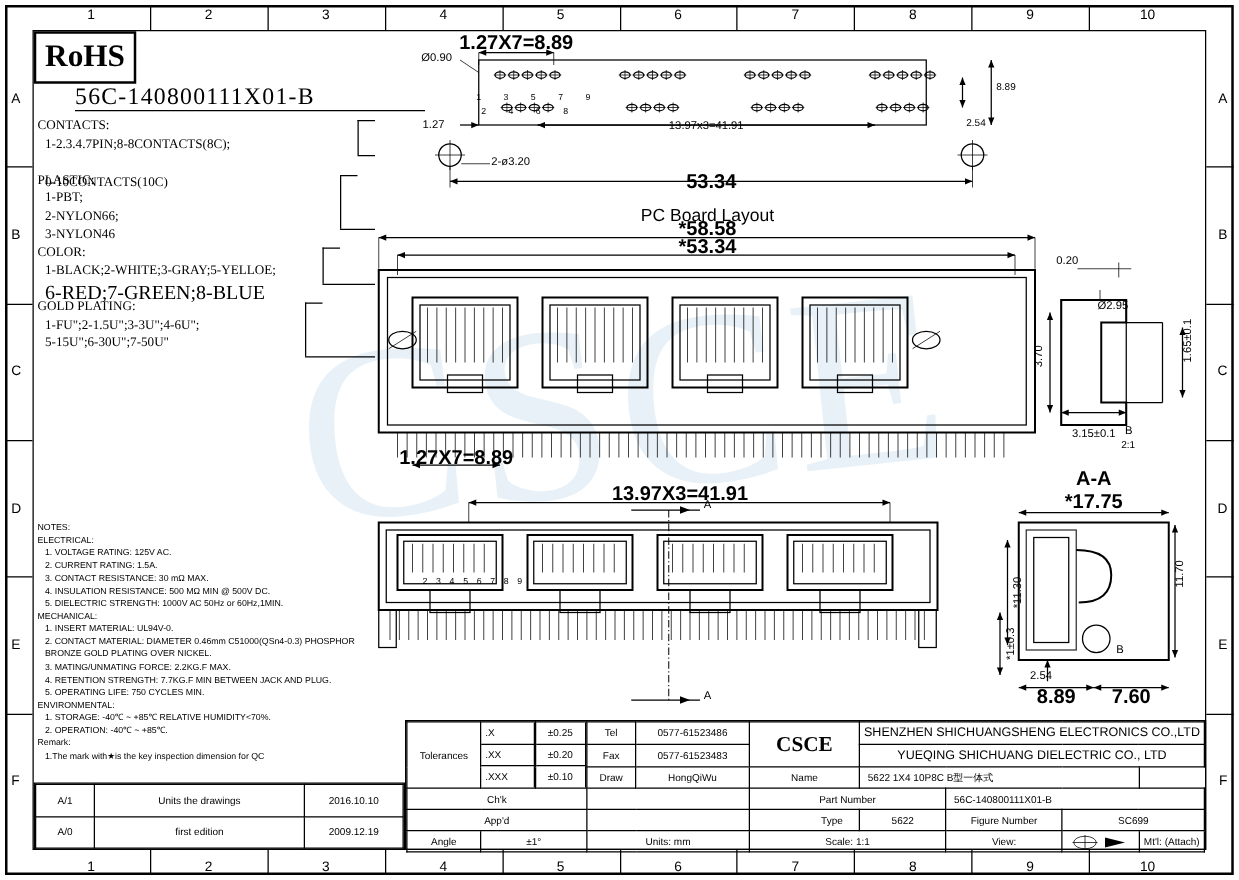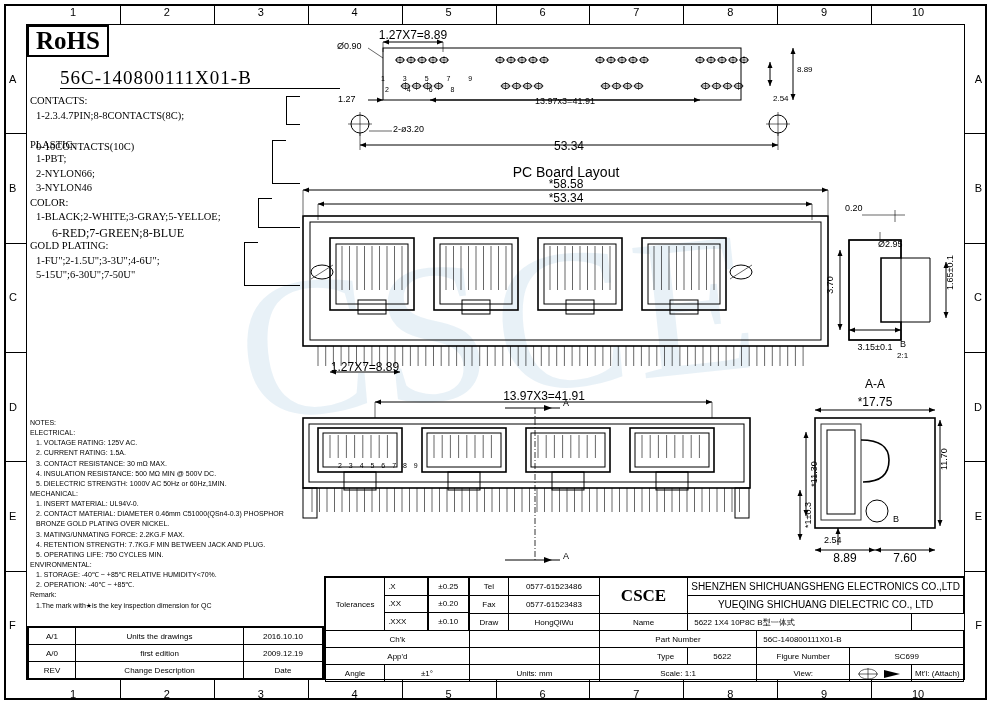--- a/index.html
+++ b/index.html
@@ -7,35 +7,35 @@
   #sheet{position:relative;width:991px;height:704px;overflow:hidden;background:#fff;}
 
   .ln{position:absolute;background:#000;}
   .h1{height:1px;} .v1{width:1px;}
 
   .lbl{position:absolute;font-size:11px;line-height:1;white-space:nowrap;}
   .lbl.c{transform:translate(-50%,-50%);}
   .tiny{font-size:8px;}
   .mini{font-size:7px;}
   .small{font-size:9px;}
-  .med{font-size:12px;}
+  .med{font-size:16px;font-weight:bold;}
   .big{font-size:19px;letter-spacing:1px;}
   .mono{font-family:"Liberation Serif", serif;}
 
   
   #frameOuter{position:absolute;left:4px;top:4px;width:983px;height:696px;border:2px solid #000;box-sizing:border-box;}
   #frameInner{position:absolute;left:26px;top:24px;width:939px;height:656px;border:1px solid #000;box-sizing:border-box;}
 
   .colmark{position:absolute;top:6px;font-size:11px;transform:translateX(-50%);}
   .colmarkb{position:absolute;bottom:4px;font-size:11px;transform:translateX(-50%);}
   .rowmark{position:absolute;left:9px;font-size:11px;transform:translateY(-50%);}
   .rowmarkr{position:absolute;right:9px;font-size:11px;transform:translateY(-50%);}
 
   
-  #rohs{position:absolute;left:27px;top:25px;width:82px;height:32px;border:2px solid #000;box-sizing:border-box;
+  #rohs{position:absolute;left:27px;top:25px;width:82px;height:42px;border:2px solid #000;box-sizing:border-box;
         display:flex;align-items:center;justify-content:center;}
   #rohs span{font-size:25px;font-weight:bold;font-family:"Liberation Serif",serif;}
 
   
   #wm{position:absolute;left:240px;top:160px;width:520px;height:330px;
       font-size:200px;color:rgba(150,190,220,.22);font-family:"Liberation Serif",serif;
       display:flex;align-items:center;justify-content:center;letter-spacing:6px;
       transform:rotate(-6deg);pointer-events:none;user-select:none;}
 
   
@@ -139,21 +139,21 @@
   <div id="legend">
       <div class="lbl mono" style="left:30px;top:96px;font-size:10.5px;">CONTACTS:</div>
       <div class="lbl mono" style="left:36px;top:110.5px;font-size:10.5px;">1-2.3.4.7PIN;8-8CONTACTS(8C);</div>
       <div class="lbl mono" style="left:36px;top:125px;font-size:10.5px;margin-top:17px;">0-10CONTACTS(10C)</div>
       <div class="lbl mono" style="left:30px;top:139.5px;font-size:10.5px;">PLASTIC:</div>
       <div class="lbl mono" style="left:36px;top:154px;font-size:10.5px;">1-PBT;</div>
       <div class="lbl mono" style="left:36px;top:168.5px;font-size:10.5px;">2-NYLON66;</div>
       <div class="lbl mono" style="left:36px;top:183px;font-size:10.5px;">3-NYLON46</div>
       <div class="lbl mono" style="left:30px;top:197.5px;font-size:10.5px;">COLOR:</div>
       <div class="lbl mono" style="left:36px;top:212px;font-size:10.5px;">1-BLACK;2-WHITE;3-GRAY;5-YELLOE;</div>
-      <div class="lbl mono" style="left:52px;top:226.5px;font-size:12px;font-family:Liberation Serif, serif;">6-RED;7-GREEN;8-BLUE</div>
+      <div class="lbl mono" style="left:36px;top:226.5px;font-size:16px;font-family:Liberation Serif, serif;">6-RED;7-GREEN;8-BLUE</div>
       <div class="lbl mono" style="left:30px;top:241px;font-size:10.5px;">GOLD PLATING:</div>
       <div class="lbl mono" style="left:36px;top:255.5px;font-size:10.5px;">1-FU";2-1.5U";3-3U";4-6U";</div>
       <div class="lbl mono" style="left:36px;top:270px;font-size:10.5px;">5-15U";6-30U";7-50U"</div>
       <div class="ln v1" style="left:286px;top:96px;height:28px;"></div>
       <div class="ln h1" style="left:286px;top:96px;width:14px;"></div>
       <div class="ln h1" style="left:286px;top:124px;width:14px;"></div>
       <div class="ln v1" style="left:272px;top:140px;height:43px;"></div>
       <div class="ln h1" style="left:272px;top:140px;width:14px;"></div>
       <div class="ln h1" style="left:272px;top:183px;width:28px;"></div>
       <div class="ln v1" style="left:258px;top:198px;height:29px;"></div>
@@ -697,25 +697,20 @@
           <tr>
       <td class="ctr" style="width:40px;">A/1</td>
       <td class="ctr">Units the drawings</td>
       <td class="ctr" style="width:72px;">2016.10.10</td>
     </tr>
           <tr>
       <td class="ctr" style="width:40px;">A/0</td>
       <td class="ctr">first edition</td>
       <td class="ctr" style="width:72px;">2009.12.19</td>
     </tr>
-          <tr>
-      <td class="ctr" style="width:40px;">REV</td>
-      <td class="ctr">Change Description</td>
-      <td class="ctr" style="width:72px;">Date</td>
-    </tr>
         </tbody>
     </table>
   </div>
 
   <div id="titleblock">
     <table class="tb">
       <tbody>
         <tr style="height:18px;">
           <td rowspan="3" class="ctr" style="width:58px;">Tolerances</td>
           <td rowspan="3" style="width:50px;padding:0;">

